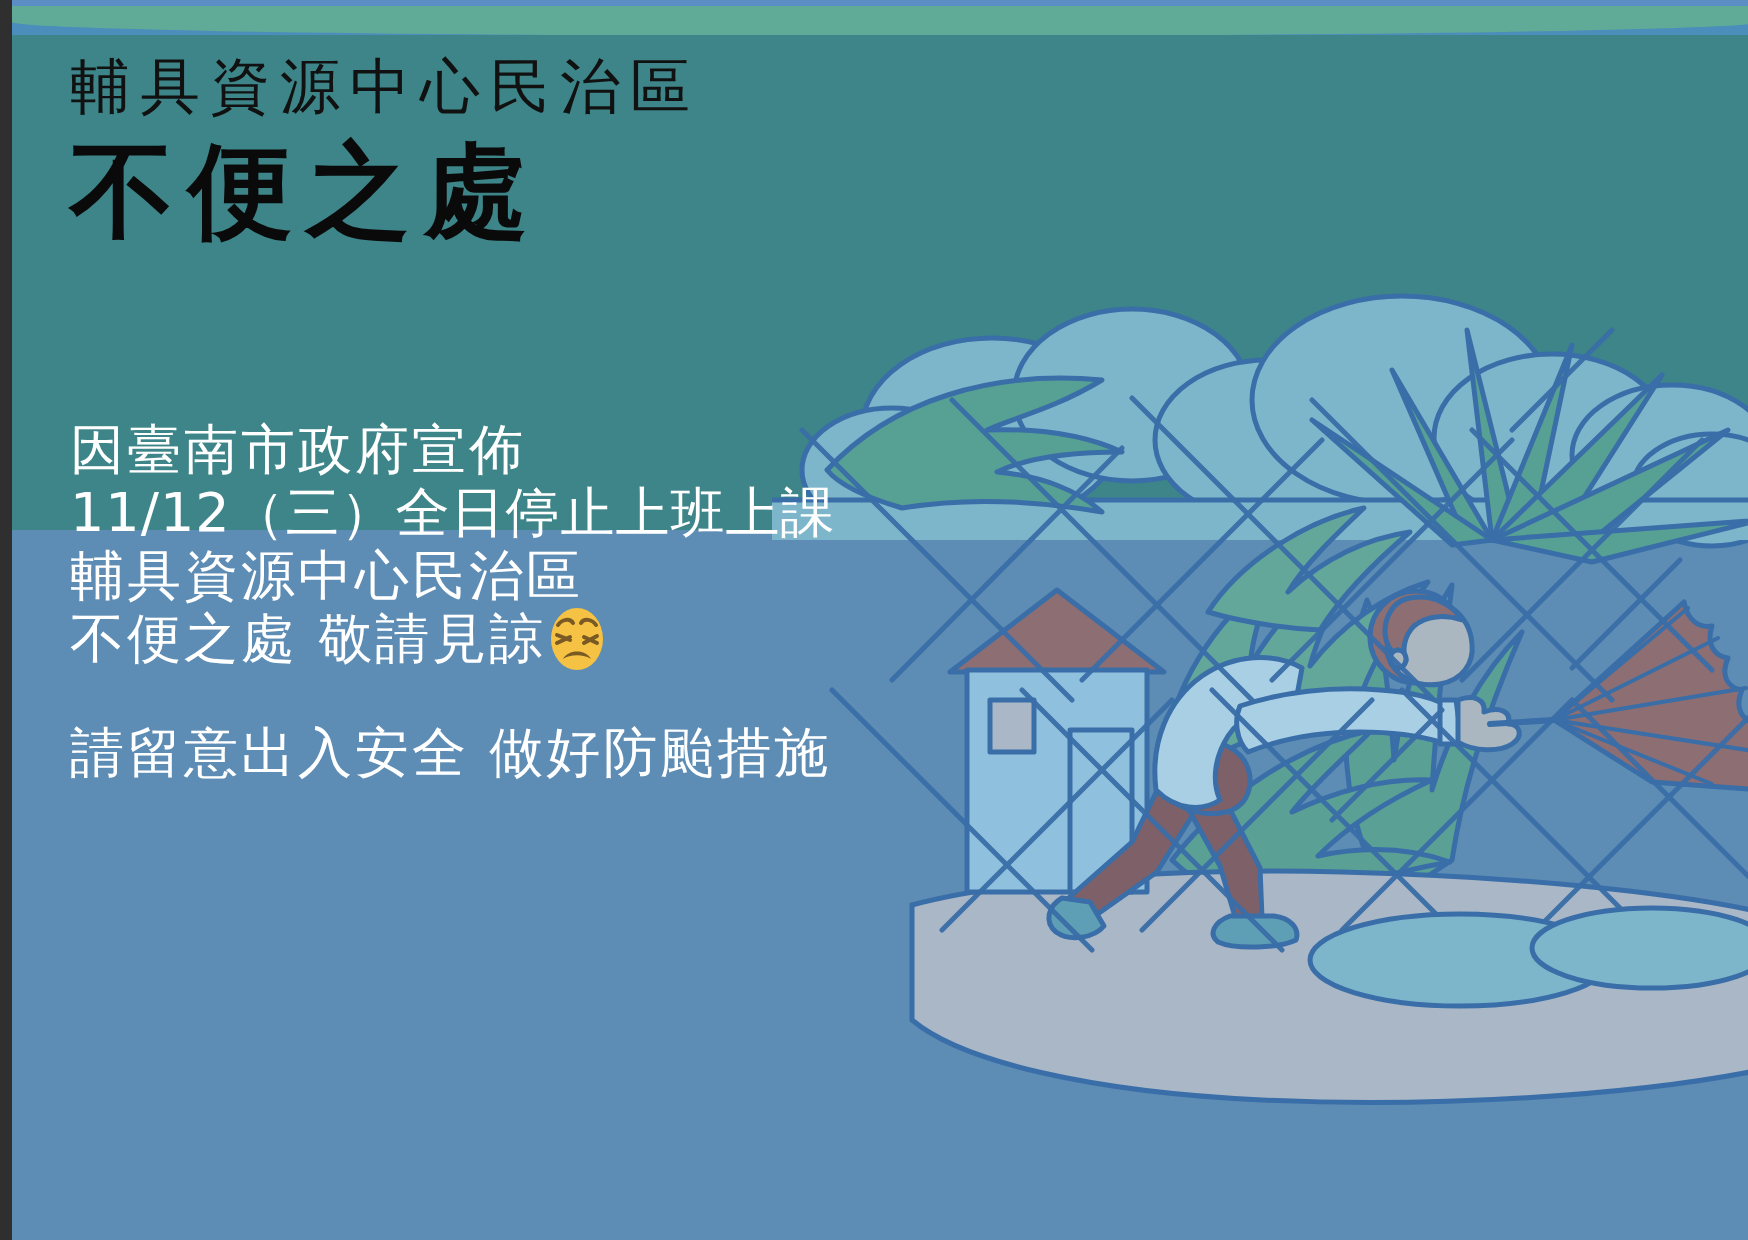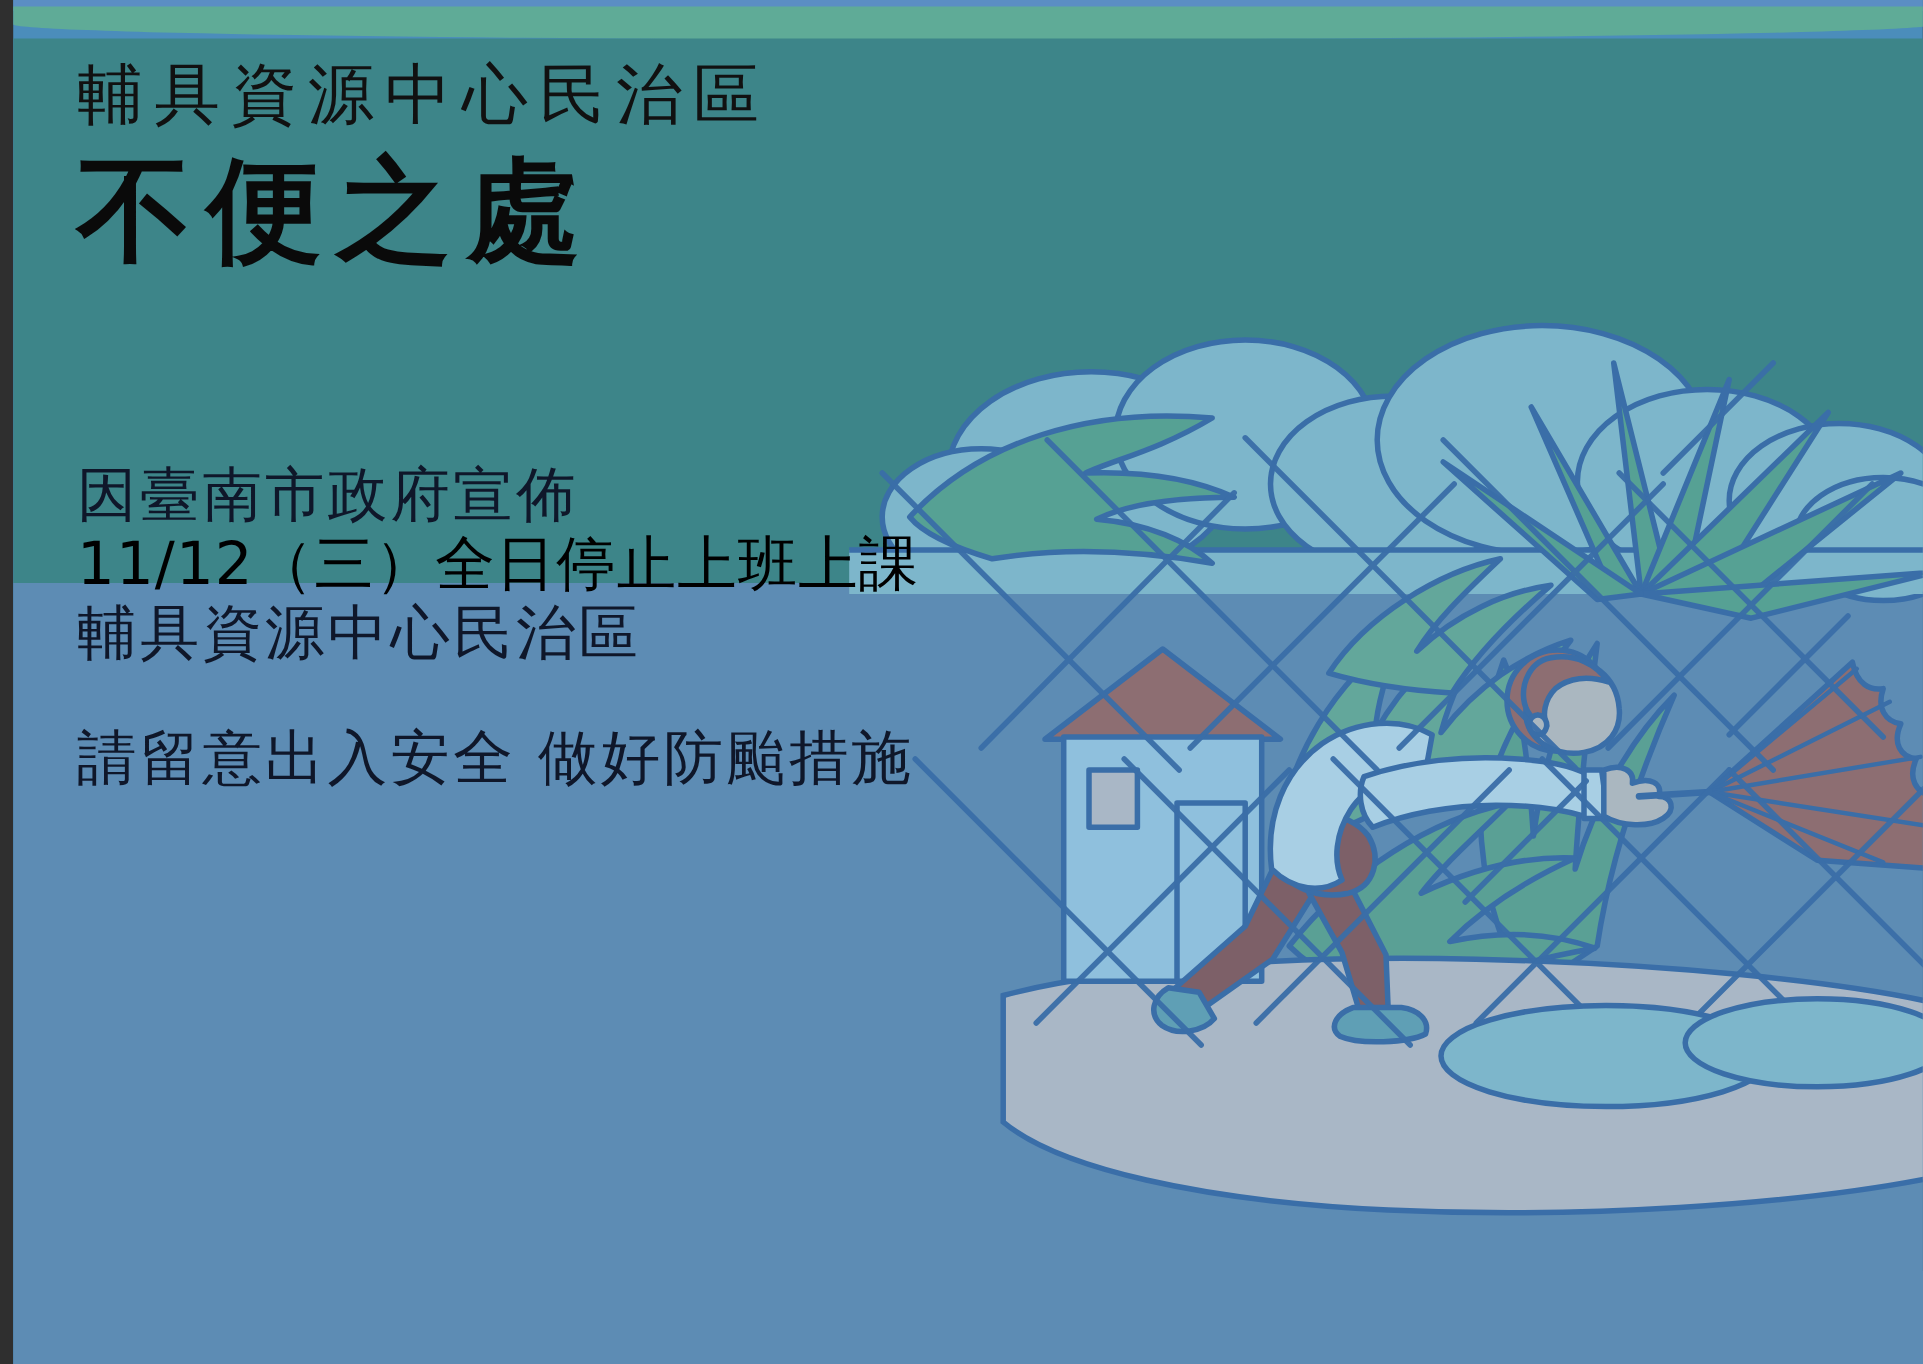--- a/index.html
+++ b/index.html
@@ -69,27 +69,27 @@
 
   .body-wrap {
     position: absolute;
     left: 58px;
     top: 418px;
     width: 1060px;
   }
   .bl {
     font-size: 54px;
     line-height: 63px;
-    color: #0f172a;
+    color: #ffffff;
     letter-spacing: 3px;
     white-space: nowrap;
     font-weight: 400;
   }
   .bl.red {
-    color: #000000;
+    color: #ffffff;
     letter-spacing: 1px;
   }
   .bl.spaced { margin-top: 50px; }
 
   .emoji-face {
     display: inline-block;
     position: relative;
     width: 58px;
     height: 64px;
     vertical-align: -14px;
@@ -275,17 +275,32 @@
 
   <div class="body-wrap">
 
     <div class="bl">因臺南市政府宣佈</div>
 
     <div class="bl red">11/12（三）全日停止上班上課</div>
 
     <div class="bl">輔具資源中心民治區</div>
 
 
+    <div class="bl">
+      <span>不便之處 敬請見諒</span><span class="emoji-face">
+        <svg class="ef-svg" width="58" height="64" viewBox="0 0 58 64">
+          <ellipse cx="29" cy="32" rx="26" ry="31" fill="#f5c243"></ellipse>
+
+          <path d="M10,18 C14,12 22,11 25,16" stroke="#7a5a24" stroke-width="4" fill="none" stroke-linecap="round"></path>
+          <path d="M33,16 C36,11 44,12 48,18" stroke="#7a5a24" stroke-width="4" fill="none" stroke-linecap="round"></path>
+
+          <path d="M9,28 L22,33 M9,36 L22,30" stroke="#7a5a24" stroke-width="4" fill="none" stroke-linecap="round"></path>
+          <path d="M36,30 L49,36 M36,36 L49,29" stroke="#7a5a24" stroke-width="4" fill="none" stroke-linecap="round"></path>
+
+          <path d="M15,52 C20,42 38,42 43,52 C36,47 22,47 15,52 Z" fill="#7a5a24"></path>
+        </svg>
+      </span>
+    </div>
 
     <div class="bl spaced">請留意出入安全 做好防颱措施</div>
   </div>
 
 </div>
 
 </body></html>

